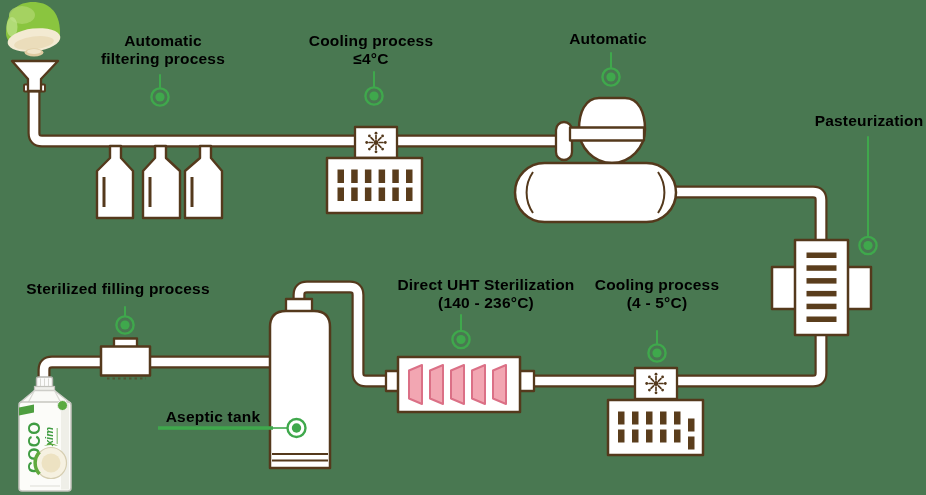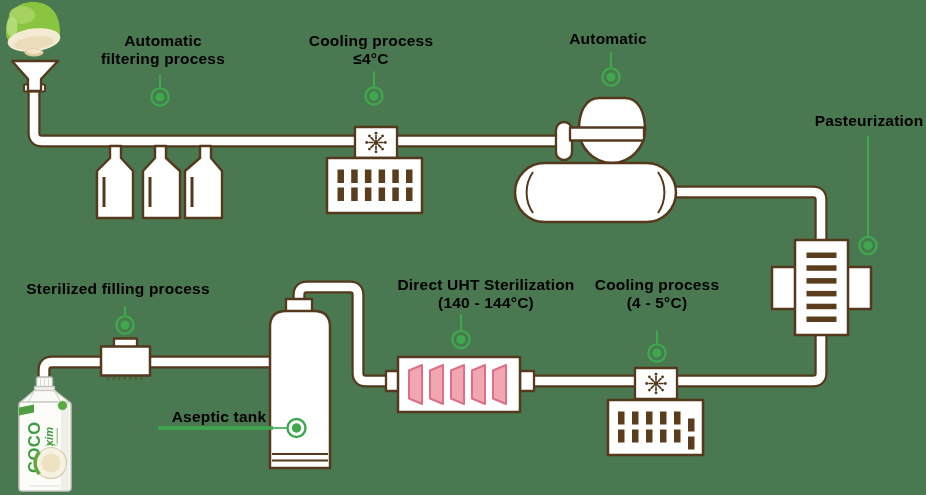--- a/index.html
+++ b/index.html
@@ -257,25 +257,25 @@
   <div>≤4°C</div>
 </div>
 <div class="label" style="left:508px;top:30px;width:200px">
   <div>Automatic</div>
 </div>
 <div class="label" style="left:789px;top:112px;width:160px">
   <div>Pasteurization</div>
 </div>
 <div class="label" style="left:356px;top:276px;width:260px">
   <div>Direct UHT Sterilization</div>
-  <div>(140 - 144°C)</div>
+  <div>(140 - 236°C)</div>
 </div>
 <div class="label" style="left:557px;top:276px;width:200px">
   <div>Cooling process</div>
   <div>(4 - 5°C)</div>
 </div>
 <div class="label" style="left:18px;top:280px;width:200px">
   <div>Sterilized filling process</div>
 </div>
-<div class="label" style="left:129px;top:408px;width:180px">
+<div class="label" style="left:123px;top:408px;width:180px">
   <div>Aseptic tank</div>
 </div>
 </div>
 
 </body></html>

